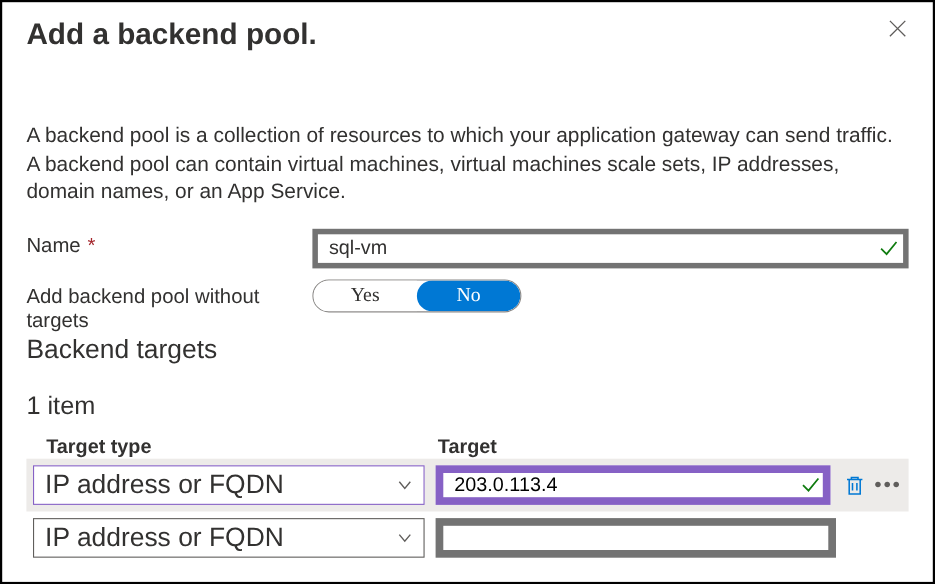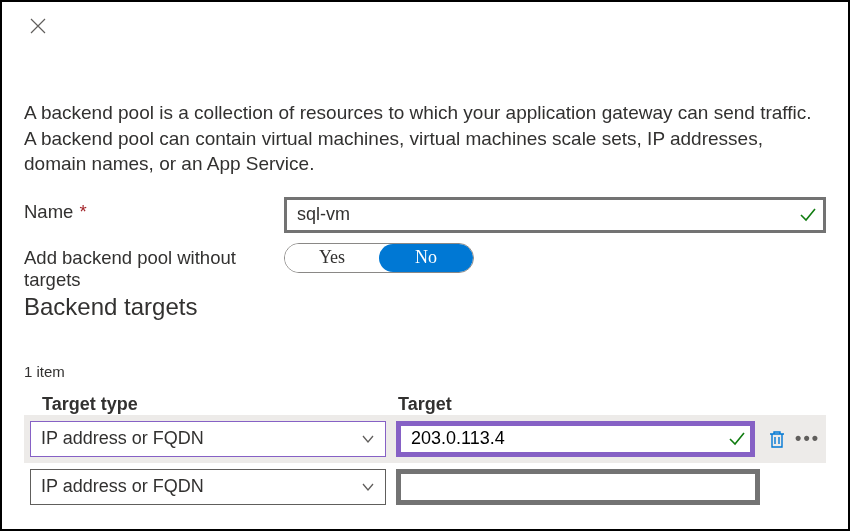--- a/index.html
+++ b/index.html
@@ -51,21 +51,21 @@
     .req {
       color: #a4262c;
       margin-left: 1px;
     }
     .field-col {
       flex: 1;
     }
     .text-input {
       width: 100%;
       height: 36px;
-      border: 3px solid #737373;
+      border: 5px solid #737373;
       border-radius: 0;
       padding: 0 38px 0 10px;
       font-size: 18px;
       color: #323130;
       font-family: inherit;
       outline: none;
     }
     .input-wrap { position: relative; }
     .check-icon {
       position: absolute;
@@ -96,22 +96,22 @@
     .toggle-opt.selected {
       background: #0078d4;
       color: #fff;
       border-radius: 50px;
     }
     .targets-heading {
       font-size: 24px;
       margin-top: 2px;
     }
     .item-count {
-      font-size: 15px;
-      margin-top: 42px;
+      font-size: 23px;
+      margin-top: 23px;
       margin-left: 0;
     }
     .targets-table {
       width: 100%;
       margin-top: 14px;
     }
     .table-header {
       display: flex;
       padding-left: 18px;
       font-weight: 600;
@@ -127,37 +127,37 @@
     }
     .table-row.shaded { background: #edebe9; }
     .select-box {
       position: relative;
       height: 36px;
       border: 1px solid #605e5c;
       background: #fff;
       display: flex;
       align-items: center;
       padding: 0 34px 0 10px;
-      font-size: 18px;
+      font-size: 24px;
       cursor: pointer;
     }
     .select-box.active { border-color: #8661c5; }
     .select-w { width: 356px; }
     .chev {
       position: absolute;
       right: 10px;
       top: 50%;
       transform: translateY(-50%);
       color: #605e5c;
     }
     .target-input-wrap { flex: 1; position: relative; }
     .target-input {
       width: 100%;
       height: 36px;
-      border: 5px solid #737373;
+      border: 7px solid #737373;
       padding: 0 38px 0 10px;
       font-size: 18px;
       font-family: inherit;
       outline: none;
       background: #fff;
     }
     .target-input.active { border-color: #8661c5; }
     .row-actions {
       display: flex;
       align-items: center;
@@ -171,20 +171,21 @@
       letter-spacing: 2px;
       font-size: 18px;
       font-weight: 700;
     }
     svg { display: block; }
   </style>
 </head>
 <body>
 
 <div class="header">
+  <div class="title">Add a backend pool.</div>
   <div class="close-x">
     <svg width="16" height="16" viewBox="0 0 16 16">
         <path d="M1 1 L15 15 M15 1 L1 15" stroke="currentColor" stroke-width="1.2" fill="none"></path>
       </svg>
   </div>
 </div>
 
 <p class="description">A backend pool is a collection of resources to which your application gateway can send traffic. A backend pool can contain virtual machines, virtual machines scale sets, IP addresses, domain names, or an App Service.</p>
 
 <div class="form-row">

